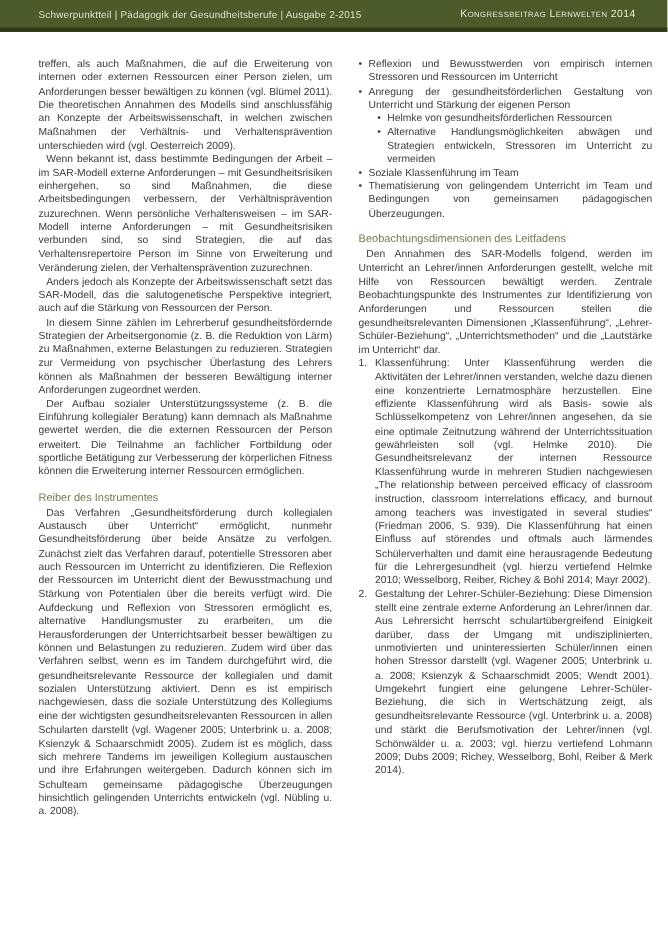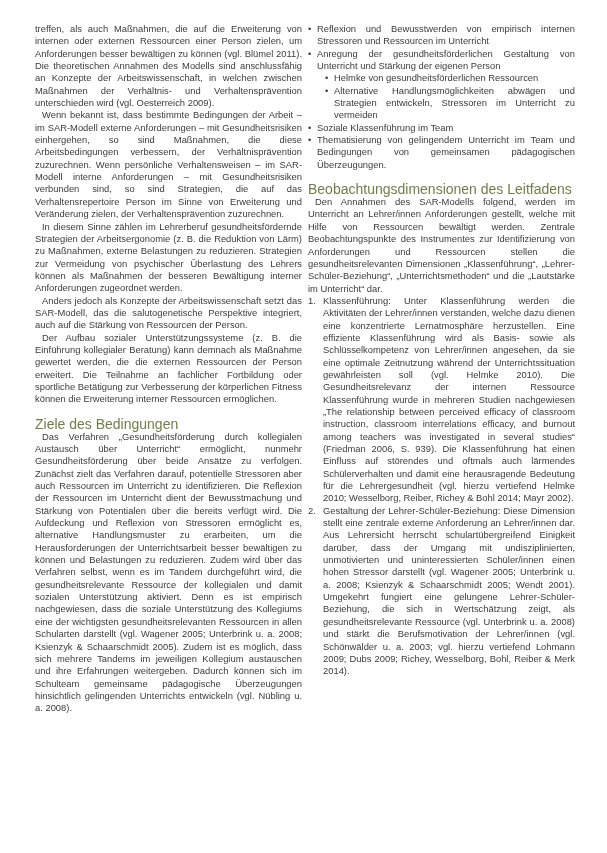--- a/index.html
+++ b/index.html
@@ -15,32 +15,32 @@
   
   .band {
     height:29px; background:#4b5c2a; border-bottom:4px solid #2e3b16;
     display:flex; align-items:center; justify-content:space-between;
     padding:0 29px 0 35px; box-sizing:border-box;
   }
   .band-left  { color:#dde4cc; font-size:9px; letter-spacing:.2px; white-space:nowrap; }
   .band-right { color:#e6ebd8; font-size:9.5px; font-variant:small-caps; letter-spacing:.4px; white-space:nowrap; }
 
   
-  .content { display:flex; gap:6px; padding:23px 25px 0 35px; }
+  .content { display:flex; gap:24px; padding:23px 25px 0 35px; }
   .col {
     width:267px; flex:none;
     font-size:9.4px; line-height:12.35px;
     text-align:justify; hyphens:auto; -webkit-hyphens:auto;
   }
   .col p { margin:0; }
   .col p.indent { text-indent:7px; }
   .gap-before { margin-top:12px !important; }
 
   h3.sec {
-    color:#6f7d4e; font-weight:normal; font-size:14px;
+    color:#6f7d4e; font-weight:normal; font-size:10px;
     margin:12px 0 1px 0; text-align:left; line-height:12px;
   }
 
   .bullet { display:flex; }
   .bullet .m { width:9px; flex:none; }
   .bullet.l2 { padding-left:17px; }
   .bullet .t { flex:1; }
 
   .num { display:flex; }
   .num .nm { width:15px; flex:none; }
@@ -49,31 +49,35 @@
   
   .footer { position:absolute; left:0; right:0; top:807px; font-size:8.6px; color:#3f3f3f; height:14px; }
   .footer .pn { position:absolute; left:35px; }
   .footer .ft { position:absolute; left:150px; word-spacing:2px; white-space:nowrap; }
 </style>
 </head>
 <body>
 
 <div class="page">
 
+  <div class="band">
+    <span class="band-left">Schwerpunktteil | Pädagogik der Gesundheitsberufe | Ausgabe 2-2015</span>
+    <span class="band-right">Kongressbeitrag Lernwelten 2014</span>
+  </div>
 
   <div class="content">
 
     <div class="col">
       <p>treffen, als auch Maßnahmen, die auf die Erweiterung von internen oder externen Ressourcen einer Person zielen, um Anforderungen besser bewältigen zu können (vgl. Blümel 2011). Die theoretischen Annahmen des Modells sind anschlussfähig an Konzepte der Arbeitswissenschaft, in welchen zwischen Maßnahmen der Verhältnis- und Verhaltensprävention unterschieden wird (vgl. Oesterreich 2009).</p>
       <p class="indent">Wenn bekannt ist, dass bestimmte Bedingungen der Arbeit – im SAR-Modell externe Anforderungen – mit Gesundheitsrisiken einhergehen, so sind Maßnahmen, die diese Arbeitsbedingungen verbessern, der Verhältnisprävention zuzurechnen. Wenn persönliche Verhaltensweisen – im SAR-Modell interne Anforderungen – mit Gesundheitsrisiken verbunden sind, so sind Strategien, die auf das Verhaltensrepertoire Person im Sinne von Erweiterung und Veränderung zielen, der Verhaltensprävention zuzurechnen.</p>
+      <p class="indent">Anders jedoch als Konzepte der Arbeitswissenschaft setzt das SAR-Modell, das die salutogenetische Perspektive integriert, auch auf die Stärkung von Ressourcen der Person.</p>
       <p class="indent">In diesem Sinne zählen im Lehrerberuf gesundheitsfördernde Strategien der Arbeitsergonomie (z. B. die Reduktion von Lärm) zu Maßnahmen, externe Belastungen zu reduzieren. Strategien zur Vermeidung von psychischer Überlastung des Lehrers können als Maßnahmen der besseren Bewältigung interner Anforderungen zugeordnet werden.</p>
-      <p class="indent">Anders jedoch als Konzepte der Arbeitswissenschaft setzt das SAR-Modell, das die salutogenetische Perspektive integriert, auch auf die Stärkung von Ressourcen der Person.</p>
       <p class="indent">Der Aufbau sozialer Unterstützungssysteme (z. B. die Einführung kollegialer Beratung) kann demnach als Maßnahme gewertet werden, die die externen Ressourcen der Person erweitert. Die Teilnahme an fachlicher Fortbildung oder sportliche Betätigung zur Verbesserung der körperlichen Fitness können die Erweiterung interner Ressourcen ermöglichen.</p>
 
-      <h3 class="sec">Ziele des Bedingungen</h3>
+      <h3 class="sec">Reiber des Instrumentes</h3>
       <p class="indent">Das Verfahren „Gesundheitsförderung durch kollegialen Austausch über Unterricht“ ermöglicht, nunmehr Gesundheitsförderung über beide Ansätze zu verfolgen. Zunächst zielt das Verfahren darauf, potentielle Stressoren aber auch Ressourcen im Unterricht zu identifizieren. Die Reflexion der Ressourcen im Unterricht dient der Bewusstmachung und Stärkung von Potentialen über die bereits verfügt wird. Die Aufdeckung und Reflexion von Stressoren ermöglicht es, alternative Handlungsmuster zu erarbeiten, um die Herausforderungen der Unterrichtsarbeit besser bewältigen zu können und Belastungen zu reduzieren. Zudem wird über das Verfahren selbst, wenn es im Tandem durchgeführt wird, die gesundheitsrelevante Ressource der kollegialen und damit sozialen Unterstützung aktiviert. Denn es ist empirisch nachgewiesen, dass die soziale Unterstützung des Kollegiums eine der wichtigsten gesundheitsrelevanten Ressourcen in allen Schularten darstellt (vgl. Wagener 2005; Unterbrink u. a. 2008; Ksienzyk &amp; Schaarschmidt 2005). Zudem ist es möglich, dass sich mehrere Tandems im jeweiligen Kollegium austauschen und ihre Erfahrungen weitergeben. Dadurch können sich im Schulteam gemeinsame pädagogische Überzeugungen hinsichtlich gelingenden Unterrichts entwickeln (vgl. Nübling u. a. 2008).</p>
     </div>
 
     <div class="col">
 
       <div class="bullet l1">
         <span class="m">•</span>
         <span class="t">Reflexion und Bewusstwerden von empirisch internen Stressoren und Ressourcen im Unterricht</span>
       </div>
       <div class="bullet l1">

